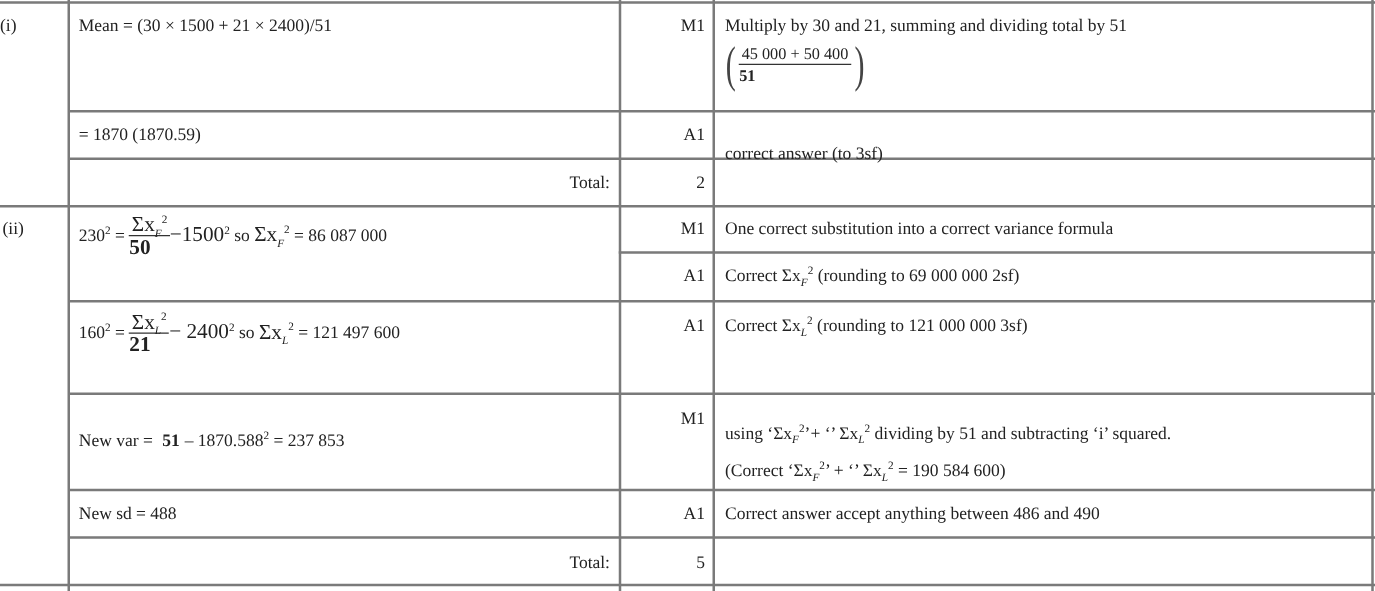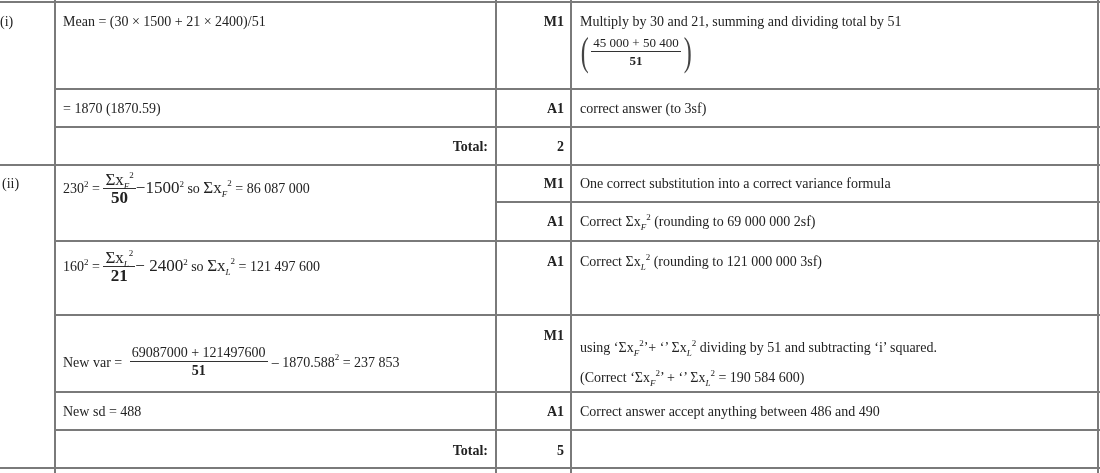--- a/index.html
+++ b/index.html
@@ -1,23 +1,23 @@
 <!DOCTYPE html>
 <html><head>
 <meta charset="utf-8">
 <style>
   html, body { margin:0; padding:0; background:#fff; }
   body { width:1100px; height:473px; position:relative; overflow:hidden;
          font-family:"Liberation Serif", "DejaVu Serif", serif; color:#222; font-size:14px; }
   .hl { position:absolute; height:2px; background:#7a7a7a; }
   .vl { position:absolute; width:2px; background:#7a7a7a; }
   .t { position:absolute; white-space:nowrap; line-height:16px; }
-  .b { font-weight:bold; }
+  .b { font-weight:normal; }
   .r { text-align:right; }
-  .frac { display:inline-flex; flex-direction:column; align-items:center; vertical-align:middle; }
+  .frac { display:inline-flex; flex-direction:column; align-items:flex-start; vertical-align:middle; }
   .frac .num { border-bottom:1px solid #333; padding:0 2px; line-height:16px; }
   .frac .den { line-height:18px;font-weight:bold; }
   .big { font-size:17px; }
   sup { font-size:9px; vertical-align:super; line-height:0; }
   sub { font-size:9px; vertical-align:sub; line-height:0; }
   i { font-style:italic; }
   .paren { font-size:40px; line-height:40px; font-weight:100; color:#444; transform:scaleX(0.6); display:inline-block; vertical-align:middle; }
 </style>
 </head>
 <body>
@@ -43,21 +43,21 @@
 <div class="t" style="left:580px;top:14px;">Multiply by 30 and 21, summing and dividing total by 51</div>
 <div class="t" style="left:578px;top:32px;">
   <span class="paren">(</span><span class="frac" style="font-size:13px;">
       <span class="num">45 000 + 50 400</span>
       <span class="den">51</span>
     </span><span class="paren">)</span>
 </div>
 
 <div class="t" style="left:63px;top:101px;">= 1870 (1870.59)</div>
 <div class="t b r" style="left:500px;top:101px;width:64px;">A1</div>
-<div class="t" style="left:580px;top:101px;">correct answer (to 3sf)</div>
+<div class="t" style="left:580px;top:116px;">correct answer (to 3sf)</div>
 
 <div class="t b r" style="left:380px;top:139px;width:108px;">Total:</div>
 <div class="t b r" style="left:500px;top:139px;width:64px;">2</div>
 
 <div class="t" style="left:2px;top:176px;">(ii)</div>
 
 <div class="t" style="left:63px;top:172px;">
   <span>230</span><sup>2</sup> =
   <span class="frac">
       <span class="num big"><span>Σx</span><i><sub>F</sub></i><sup>2</sup></span>
@@ -85,21 +85,20 @@
   <span>= 121 497 600</span>
 </div>
 <div class="t b r" style="left:500px;top:254px;width:64px;">A1</div>
 <div class="t" style="left:580px;top:254px;">
   <span>Correct Σx</span><i><sub>L</sub></i><sup>2</sup><span> (rounding to 121 000 000 3sf)</span>
 </div>
 
 <div class="t" style="left:63px;top:325px;margin-top:20px;">
   <span style="vertical-align:middle;">New var =</span>
   <span class="frac" style="margin:0 4px;">
-      <span class="num">69087000 + 121497600</span>
       <span class="den">51</span>
     </span><span style="vertical-align:middle;">– 1870.588</span><sup>2</sup><span style="vertical-align:middle;"> = 237 853</span>
 </div>
 <div class="t b r" style="left:500px;top:328px;width:64px;">M1</div>
 <div class="t" style="left:580px;top:340px;">
   <span>using ‘Σx</span><i><sub>F</sub></i><sup>2</sup><span>’+ ‘’ Σx</span><i><sub>L</sub></i><sup>2</sup><span> dividing by 51 and subtracting ‘i’ squared.</span>
 </div>
 <div class="t" style="left:580px;top:370px;">
   <span>(Correct ‘Σx</span><i><sub>F</sub></i><sup>2</sup><span>’ + ‘’ Σx</span><i><sub>L</sub></i><sup>2</sup><span> = 190 584 600)</span>
 </div>

